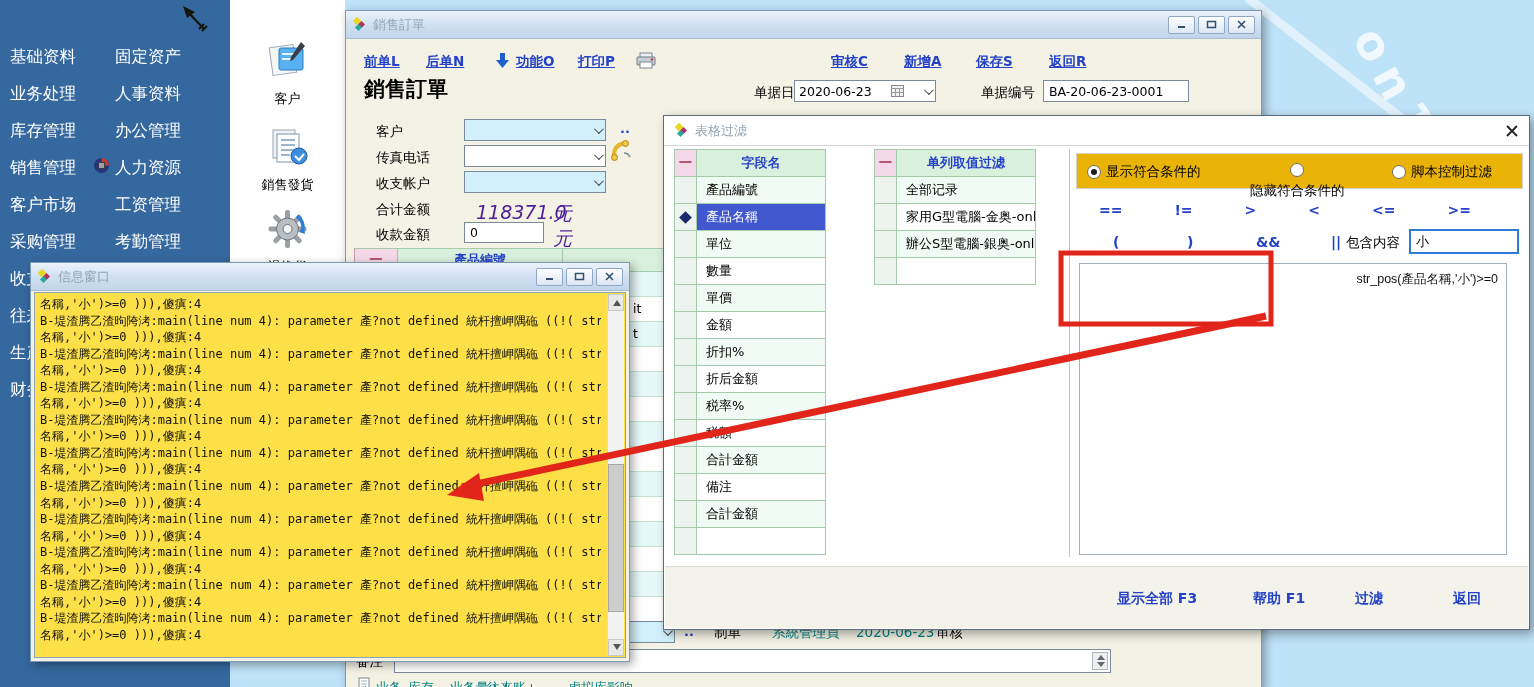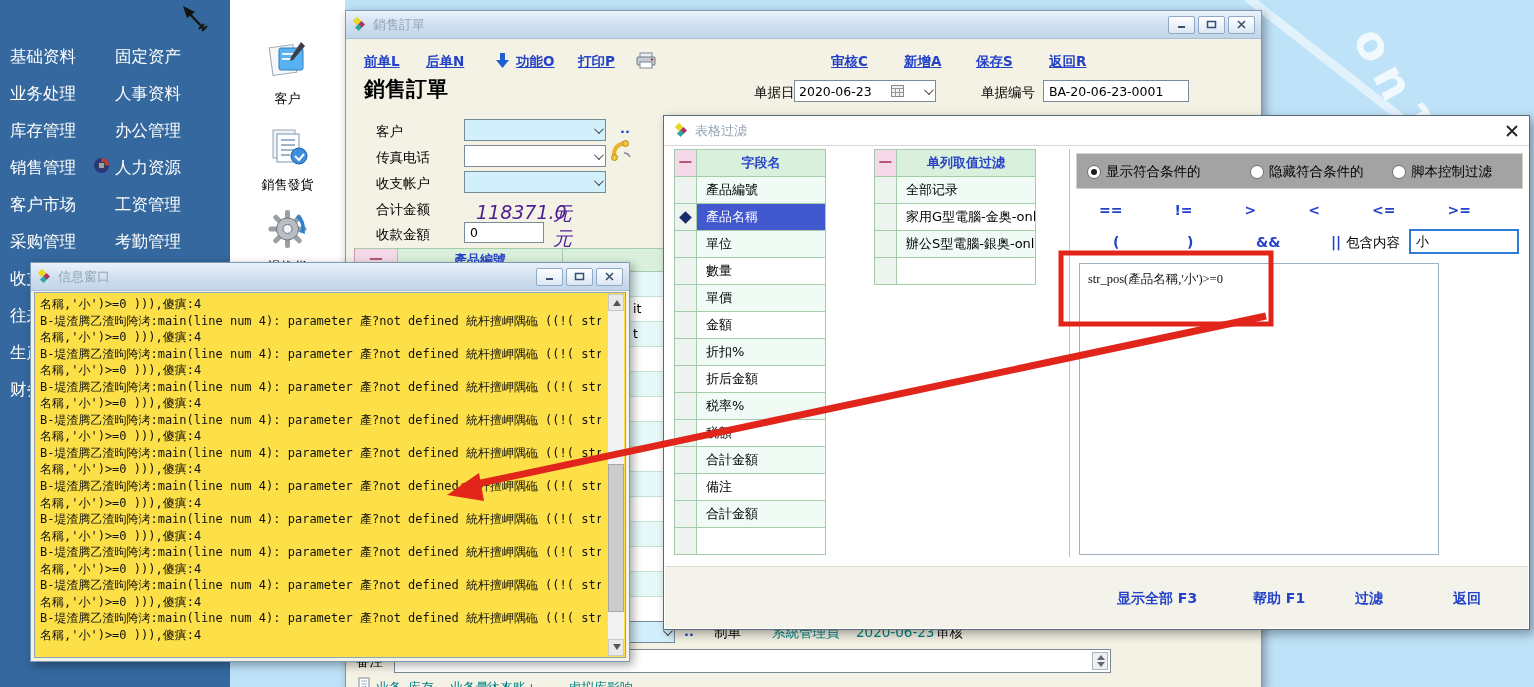--- a/index.html
+++ b/index.html
@@ -89,35 +89,35 @@
   .gcorner { width:22px; justify-content:center; background:#F5D9E8; color:#A03050; font-weight:bold; }
   .ghcell { flex:1; justify-content:center; background:#D9F0DC; color:#2844C8; font-weight:bold; }
   .gcorner-c { width:22px; justify-content:center; background:#EDF3EE; }
   .gcell { flex:1; padding-left:9px; background:#fff; cursor:pointer; white-space:nowrap; overflow:hidden; }
   .grid > div > div:nth-of-type(odd) .gcell { background:#F0FBF5; }
   .gcell.sel { background:#4158CE !important; color:#fff; }
   .marker { display:none; width:9px; height:9px; background:#1B2A6B; transform:rotate(45deg); }
   .marker.show { display:block; }
   .vsep { position:absolute; left:405px; top:33px; height:408px; border-left:1px solid #AFC8DC; }
 
-  .rad-band { position:absolute; left:412px; top:37px; width:447px; height:36px; background:#a3a3a3; border:1px solid #D2D2CA; }
+  .rad-band { position:absolute; left:412px; top:37px; width:447px; height:36px; background:#eab308; border:1px solid #D2D2CA; }
   .rad { position:absolute; top:9px; display:flex; align-items:center; gap:5px; font-size:13.5px; cursor:pointer; white-space:nowrap; }
-  .rad-band > div:nth-of-type(1) { left:10px; } .rad-band > div:nth-of-type(2) { left:173px; } .rad-band > div:nth-of-type(3) { left:315px; }
+  .rad-band > div:nth-of-type(1) { left:10px; } .rad-band > div:nth-of-type(2) { left:173px;flex-direction:column; } .rad-band > div:nth-of-type(3) { left:315px; }
   .radio { width:14px; height:14px; border-radius:50%; border:1px solid #6E6E6E; background:#fff; position:relative; flex:none; }
   .radio.checked::after { content:""; position:absolute; inset:3px; border-radius:50%; background:#1d1d1d; }
 
   .ops1 { position:absolute; left:435px; top:86px; width:372px; display:flex; justify-content:space-between; }
   .oplink { color:#2342C8; font-size:14px; font-weight:bold; cursor:pointer; }
   .ops2 { position:absolute; left:412px; top:116px; width:447px; height:26px; }
   .ops2 > span { position:absolute; top:2px; }
   .ops2 > span:nth-of-type(1) { left:37px; } .ops2 > span:nth-of-type(2) { left:111px; }
   .ops2 > span:nth-of-type(3) { left:180px; } .ops2 > span:nth-of-type(4) { left:255px; }
   .contains-lbl { position:absolute; left:682px; top:118px; font-size:13.5px; }
   .contains-input { position:absolute; left:745px; top:113px; width:110px; height:25px; border:2px solid #2E7CD6; font-size:13px; padding:0 5px; font-family:inherit; }
-  .expr-box { position:absolute; left:415px; top:147px; width:360px; height:292px; background:#fff; border:1px solid #9FB0C0; padding:7px 8px; font-family:Liberation Serif, serif; font-size:12.5px; color:#111; }
+  .expr-box { position:absolute; left:415px; top:147px; width:428px; height:292px; background:#fff; border:1px solid #9FB0C0; padding:7px 8px; font-family:Liberation Sans, sans-serif; font-size:12.5px; color:#111;text-align:right; }
   .fd-bottom { position:absolute; left:1px; right:1px; top:450px; bottom:1px; background:#F3F2EB; border-top:1px solid #DCDCD4; }
   .fd-btn { position:absolute; top:23px; color:#2342C8; font-size:14px; font-weight:bold; cursor:pointer; white-space:nowrap; }
   .fd-bottom > span:nth-of-type(1) { left:452px; } .fd-bottom > span:nth-of-type(2) { left:588px; }
   .fd-bottom > span:nth-of-type(3) { left:690px; } .fd-bottom > span:nth-of-type(4) { left:788px; }
 
   
   #anno { position:absolute; left:0; top:0; z-index:60; pointer-events:none; }
   #cursor { position:absolute; left:180px; top:5px; z-index:70; pointer-events:none; }
 </style>
 </head>

